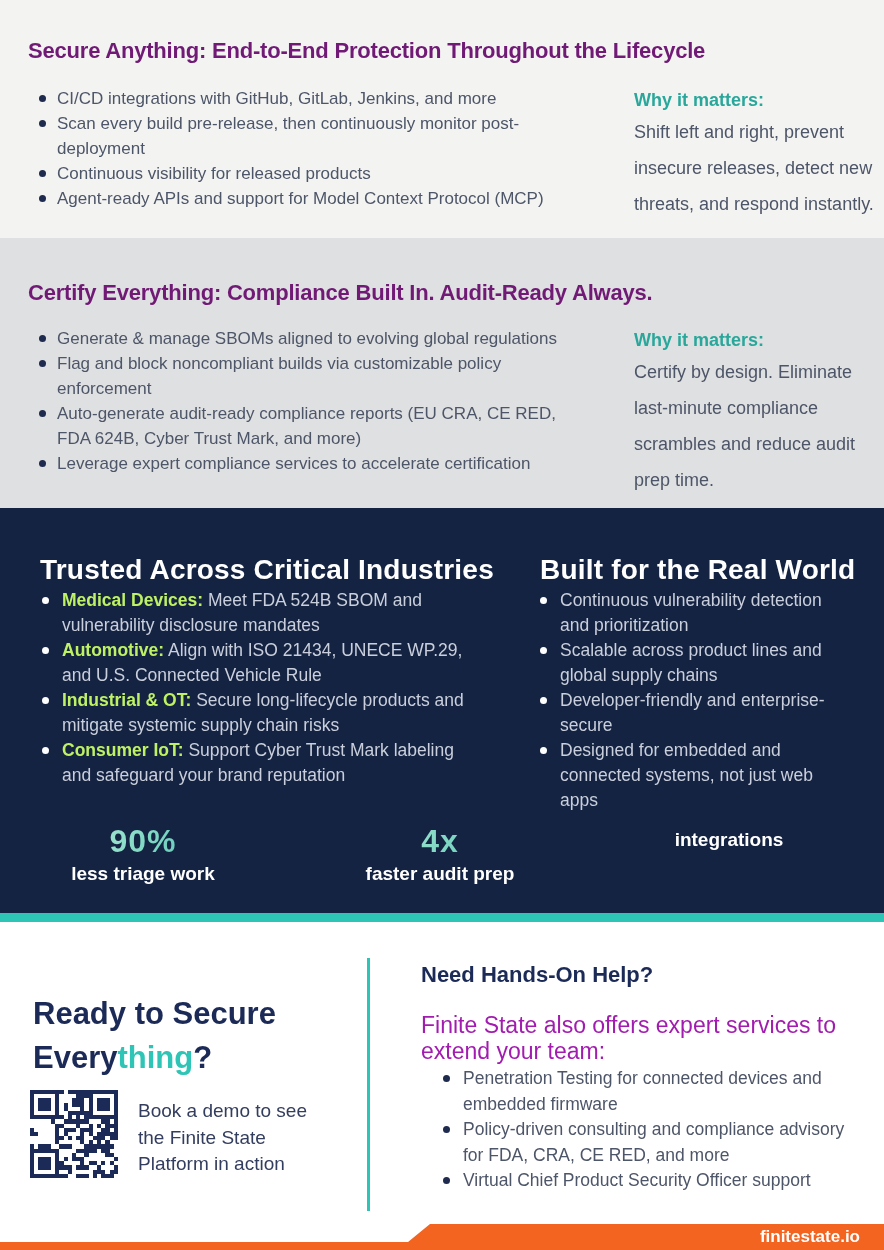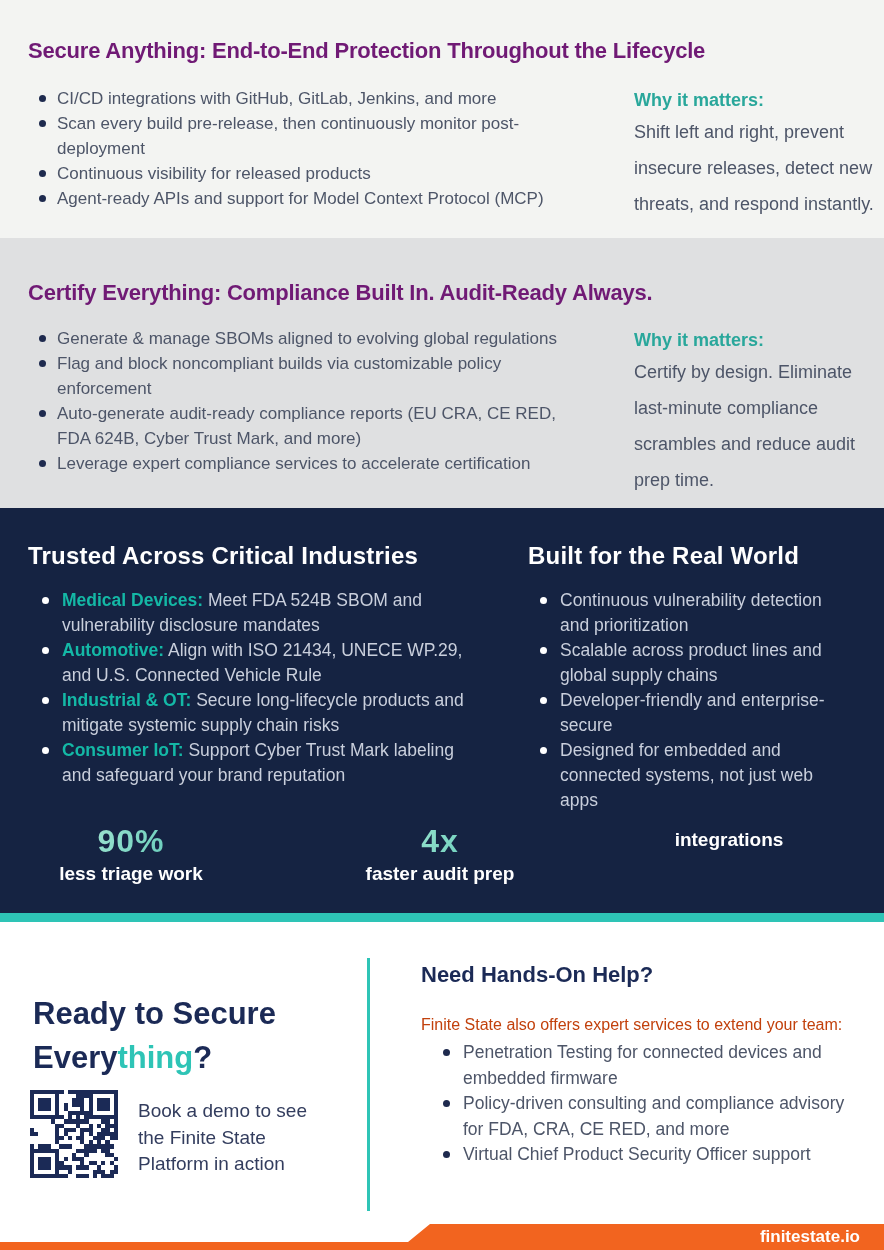--- a/index.html
+++ b/index.html
@@ -15,48 +15,48 @@
   .bullets{position:absolute;left:37px;margin:0;padding:0;list-style:none;width:520px;}
   .bullets li{position:relative;padding-left:20px;font-size:17px;line-height:25px;color:#4d5568;}
   .bullets li::before{content:"";position:absolute;left:2px;top:9px;width:7px;height:7px;
           border-radius:50%;background:#1e2a4e;}
   .why{position:absolute;left:634px;width:242px;}
   .why-label{font-size:18px;font-weight:bold;color:#29a79b;line-height:28px;}
   .why-text{font-size:18px;line-height:36px;color:#4d5568;}
 
   
   .sec-dark{top:508px;height:414px;background:#152342;border-bottom:9px solid #2ec4b6;}
-  .dark-h{position:absolute;top:34px;margin:0;font-size:24px;font-weight:bold;color:#ffffff;
+  .dark-h{position:absolute;top:34px;margin:12px;font-size:28px;font-weight:bold;color:#ffffff;
           letter-spacing:0.2px;white-space:nowrap;}
   .dark-h.left{left:28px;} .dark-h.right{left:528px;}
   .dark-list{position:absolute;top:80px;margin:0;padding:0;list-style:none;}
   .dark-list.left{left:40px;width:435px;}
   .dark-list.right{left:538px;width:298px;}
   .dark-list li{position:relative;padding-left:22px;font-size:17.5px;line-height:25px;color:#c9cfdc;}
   .dark-list li::before{content:"";position:absolute;left:2px;top:9px;width:7px;height:7px;
           border-radius:50%;background:#ffffff;}
-  .dark-list b{color:#14b8a6;font-weight:bold;}
+  .dark-list b{color:#bef264;font-weight:bold;}
   .stat{position:absolute;top:316px;width:230px;text-align:center;}
   .stat-value{font-size:32px;line-height:34px;font-weight:bold;letter-spacing:1px;
       color:#5ecfbf;background:linear-gradient(115deg,#c9f0e0 0%,#8adcc8 45%,#3eb9ab 100%);
       -webkit-background-clip:text;background-clip:text;-webkit-text-fill-color:transparent;}
   .stat-label{margin-top:4px;font-size:19px;line-height:24px;font-weight:bold;color:#ffffff;}
 
   
   .sec-cta{top:922px;height:328px;background:#ffffff;}
   .cta-title{position:absolute;left:33px;top:70px;margin:0;font-size:31px;line-height:44px;
              font-weight:bold;color:#1b2a56;}
   .accent{color:#2ec4b6;}
   .qr{position:absolute;left:30px;top:168px;width:88px;height:88px;}
   .book-text{position:absolute;left:138px;top:176px;width:186px;font-size:19px;line-height:26.5px;
              color:#333d5e;}
   .divider{position:absolute;left:367px;top:36px;width:3px;height:253px;background:#2ec4b6;}
   .help{position:absolute;left:421px;top:40px;width:424px;}
   .help-h{margin:0;font-size:22px;font-weight:bold;color:#1b2a56;}
-  .help-intro{margin:24px 0 2px 0;font-size:16px;line-height:26px;color:#c2410c;}
+  .help-intro{margin:24px 0 2px 0;font-size:23px;line-height:26px;color:#a21caf;}
   .help-list{margin:0;padding:0 0 0 20px;list-style:none;}
   .help-list li{position:relative;padding-left:22px;font-size:17.5px;line-height:25.5px;color:#4d5568;}
   .help-list li::before{content:"";position:absolute;left:2px;top:9px;width:7px;height:7px;
           border-radius:50%;background:#1e2a4e;}
 
   
   .footer-band{position:absolute;left:0;top:302px;width:884px;height:26px;background:#f2641f;
       clip-path:polygon(0 18px,408px 18px,430px 0,100% 0,100% 100%,0 100%);}
   .footer-site{position:absolute;right:24px;top:305px;font-size:17px;font-weight:bold;color:#ffffff;}
 </style>
@@ -104,21 +104,21 @@
       <li><b>Consumer IoT:</b> <span>Support Cyber Trust Mark labeling and safeguard your brand reputation</span></li>
     </ul>
 
     <ul class="dark-list right">
       <li>Continuous vulnerability detection and prioritization</li>
       <li>Scalable across product lines and global supply chains</li>
       <li>Developer-friendly and enterprise-secure</li>
       <li>Designed for embedded and connected systems, not just web apps</li>
     </ul>
 
-    <div class="stat" style="left:16px;">
+    <div class="stat" style="left:28px;">
       <div class="stat-value">90%</div>
       <div class="stat-label">less triage work</div>
     </div>
     <div class="stat" style="left:325px;">
       <div class="stat-value">4x</div>
       <div class="stat-label">faster audit prep</div>
     </div>
     <div class="stat" style="left:614px;">
       <div class="stat-label">integrations</div>
     </div>

